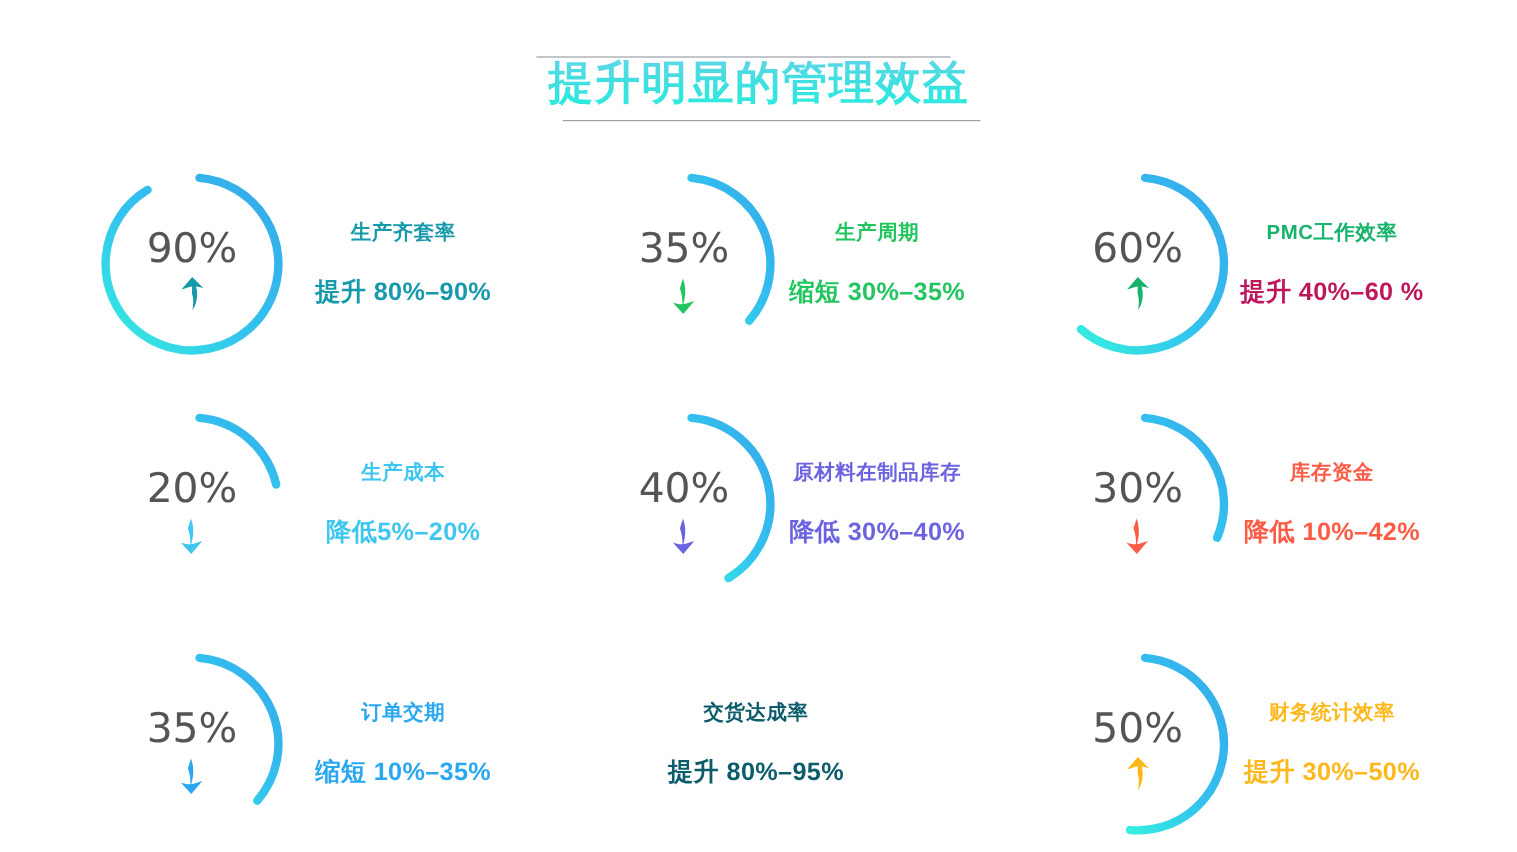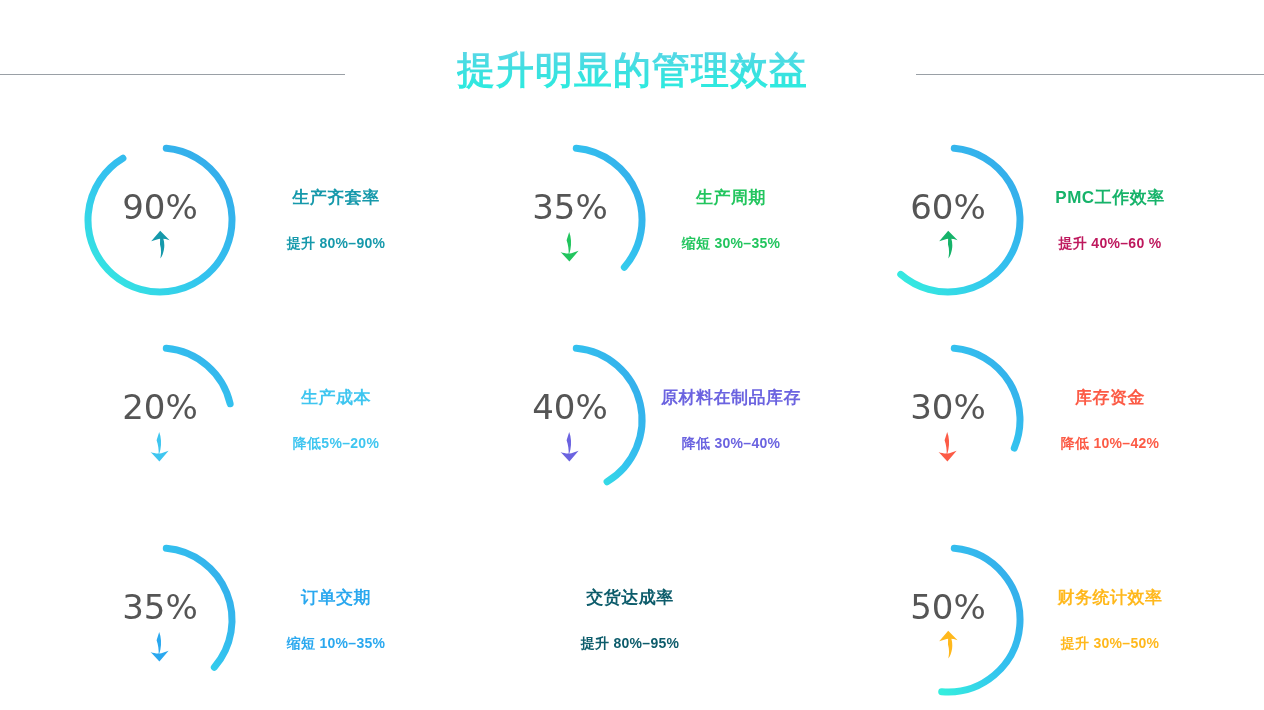--- a/index.html
+++ b/index.html
@@ -18,21 +18,22 @@
 
   
   .header {
     position: absolute;
     left: 0;
     top: 44px;
     width: 1264px;
     height: 58px;
     display: flex;
     align-items: center;
-    justify-content: space-between;
+    justify-content: center;
+    flex-direction: column;
   }
   .rule {
     height: 1px;
     background: #9aa0a6;
     flex: 0 0 auto;
   }
   .rule-left  { width: 345px; margin-right: 26px; margin-top: 2px; }
   .rule-right { width: 348px; margin-left: 22px;  margin-top: 2px; }
 
   .page-title {
@@ -115,21 +116,21 @@
     padding-left: 2px;
   }
   .metric-title {
     font-size: 17px;
     font-weight: bold;
     letter-spacing: 0.5px;
     line-height: 1.2;
     white-space: nowrap;
   }
   .metric-delta {
-    font-size: 14px;
+    font-size: 21px;
     font-weight: bold;
     letter-spacing: 0.3px;
     margin-top: 26px;
     line-height: 1.2;
     white-space: nowrap;
   }
 
   
   .cell.col-2 .gauge { margin-left: 42px; }
   .cell.col-3 .gauge { margin-left: 40px; }

